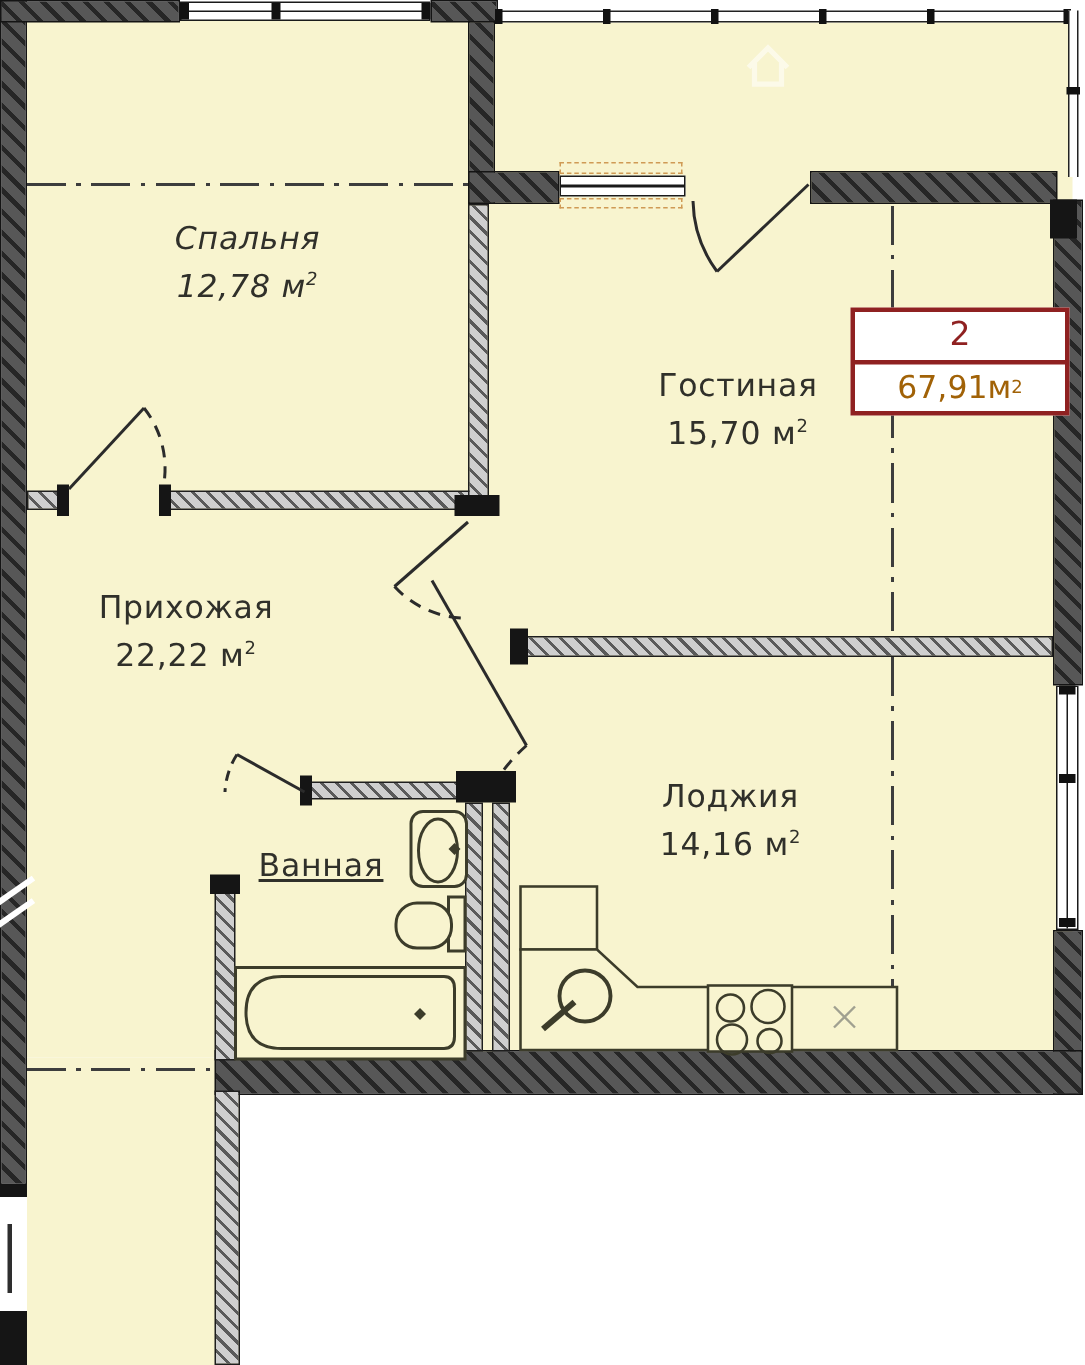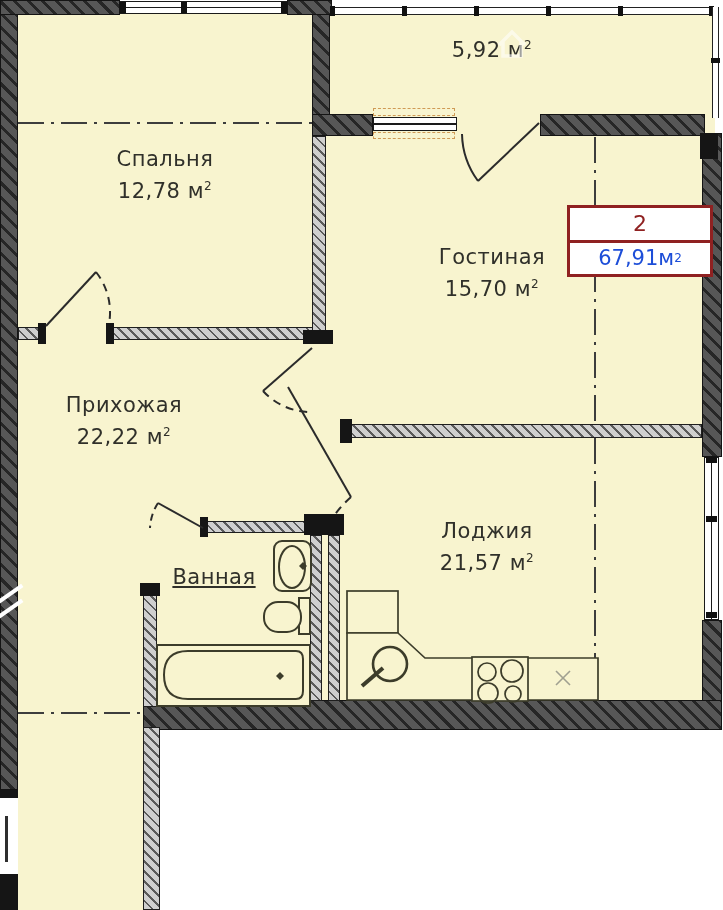--- a/index.html
+++ b/index.html
@@ -27,21 +27,21 @@
   .axis-v{width:2px;background:repeating-linear-gradient(to bottom,#3d3d3d 0 26px,transparent 26px 33px,#3d3d3d 33px 36px,transparent 36px 43px);}
   .brk{background:#fff;transform:rotate(-35deg);}
   
   .room-label{position:absolute;text-align:center;color:#30302a;font-size:21px;line-height:27px;letter-spacing:0.5px;}
   .room-label sup{font-size:12px;}
   
   .unit-badge{position:absolute;left:567px;top:205px;width:140px;height:66px;background:#fff;
               border:3px solid #8f2121;display:flex;flex-direction:column;z-index:40;}
   .unit-badge .row1{flex:1;display:flex;align-items:center;justify-content:center;
                     border-bottom:3px solid #8f2121;color:#8f2121;font-size:22px;}
-  .unit-badge .row2{flex:1;display:flex;align-items:center;justify-content:center;color:#1d4ed8;font-size:21px;}
+  .unit-badge .row2{flex:1;display:flex;align-items:center;justify-content:center;color:#a16207;font-size:21px;}
   .unit-badge sup{font-size:12px;}
   
   .watermark{position:absolute;left:492px;top:20px;width:232px;height:48px;display:flex;align-items:center;z-index:35;}
   .wm-text{display:flex;flex-direction:column;margin-left:4px;}
   .wm-brand{font-size:28px;font-weight:bold;letter-spacing:2px;color:rgba(255,255,255,0.62);line-height:30px;}
   .wm-tag{font-size:8.5px;letter-spacing:3.6px;color:rgba(120,148,198,0.55);line-height:10px;}
   .z1{z-index:1}.z2{z-index:2}.z3{z-index:3}.z4{z-index:4}.z5{z-index:5}.z7{z-index:10}
   svg.overlay{position:absolute;left:0;top:0;z-index:6;}
 </style>
 </head>
@@ -172,40 +172,39 @@
         <circle cx="513" cy="694" r="8" fill="none"></circle>
       </g>
       <g stroke="#a0a090" stroke-width="1.6">
         <path d="M556 671 L570 685"></path>
           <path d="M570 671 L556 685"></path>
       </g>
     </g>
   </svg>
 
   <div class="room-label z7" style="left:422px;top:32px;width:140px;">
-    <div><span>5,92</span> <span>м</span><sup>2</sup></div>
-  </div>
-  <div class="room-label z7" style="left:95px;top:146px;width:140px;">
+  </div>
+  <div class="room-label z7" style="left:95px;top:146px;width:140px;font-style:italic;">
     <div>Спальня</div>
     <div><span>12,78</span> <span>м</span><sup>2</sup></div>
   </div>
   <div class="room-label z7" style="left:412px;top:244px;width:160px;">
     <div>Гостиная</div>
     <div><span>15,70</span> <span>м</span><sup>2</sup></div>
   </div>
   <div class="room-label z7" style="left:49px;top:392px;width:150px;">
     <div>Прихожая</div>
     <div><span>22,22</span> <span>м</span><sup>2</sup></div>
   </div>
   <div class="room-label z7" style="left:144px;top:564px;width:140px;text-decoration:underline;">
     <div>Ванная</div>
   </div>
   <div class="room-label z7" style="left:412px;top:518px;width:150px;">
     <div>Лоджия</div>
-    <div><span>21,57</span> <span>м</span><sup>2</sup></div>
+    <div><span>14,16</span> <span>м</span><sup>2</sup></div>
   </div>
 
   <div class="unit-badge">
     <div class="row1">2</div>
     <div class="row2">
         <span>67,91</span>
         <span>м</span>
         <sup>2</sup>
       </div>
   </div>

